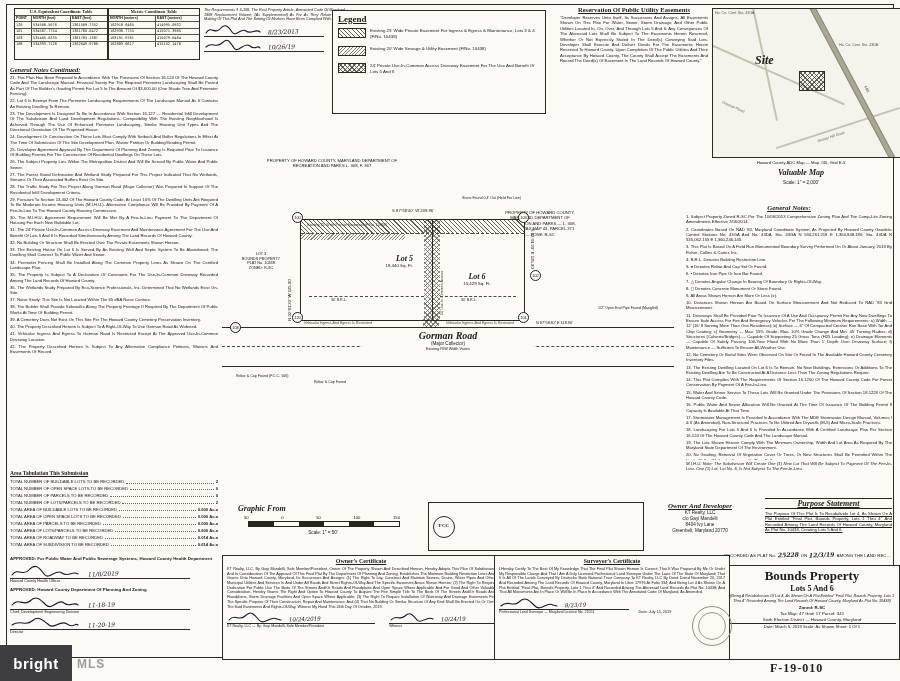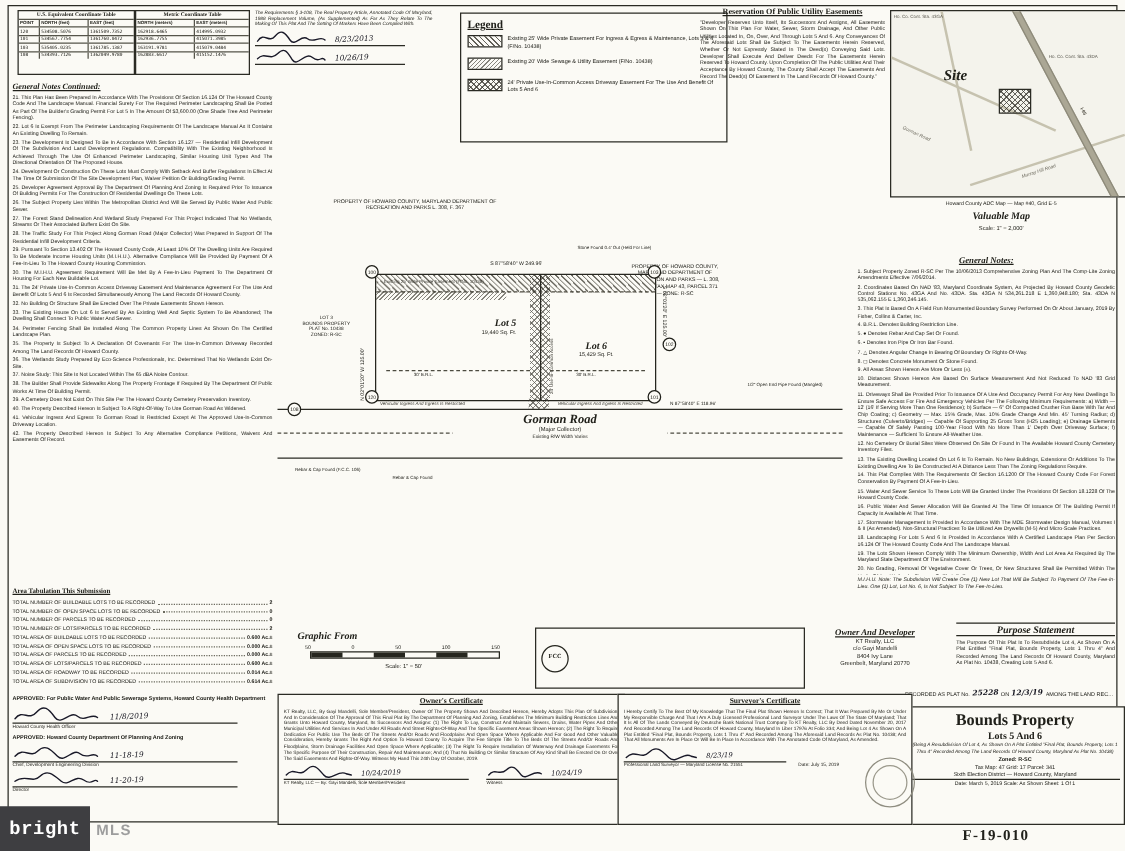--- a/index.html
+++ b/index.html
@@ -123,21 +123,21 @@
     <div class="sigline" style="width:120px"></div>
     <div style="display:flex;align-items:flex-end;margin-top:2px;">
       <svg class="squig" width="58" height="12" viewBox="0 0 58 12">
           <path d="M2 8 C8 2 12 10 18 4 S26 3 30 9 S40 2 46 7 S53 5 56 9"></path>
         </svg>
       <span class="hand t6" style="margin-left:6px">10/26/19</span>
     </div>
     <div class="sigline" style="width:120px"></div>
   </div>
 
-  <div class="abs box" style="left:368px;top:10px;width:202px;height:96px;padding:3px 5px;">
+  <div class="abs box" style="left:332px;top:10px;width:202px;height:96px;padding:3px 5px;">
     <div class="b serif t9" style="text-decoration:underline">Legend</div>
     <div style="margin-top:4px">
 
         <div class="legend-item">
           <span class="swatch hatchA"></span>
           <span class="t44" style="flex:1">Existing 25' Wide Private Easement For Ingress &amp; Egress &amp; Maintenance, Lots 3 &amp; 4 (F/No. 10438)</span>
         </div>
 
         <div class="legend-item">
           <span class="swatch hatchB"></span>
@@ -423,21 +423,21 @@
     <div class="b i serif t7" style="text-decoration:underline">Owner And Developer</div>
     <div class="t46">
 
     <div>KT Realty, LLC</div>
         <div>c/o Gayi Mandelli</div>
         <div>8404 Ivy Lane</div>
         <div>Greenbelt, Maryland 20770</div>
       </div>
   </div>
 
-  <div class="abs" style="left:765px;top:498px;width:127px;height:54px;">
+  <div class="abs" style="left:765px;top:498px;width:127px;height:54px;text-decoration:underline;">
     <div class="c b i serif t8" style="border-top:0.9px solid #26261f;border-bottom:0.9px solid #26261f;">Purpose Statement</div>
     <div class="t42 j" style="margin-top:2px">The Purpose Of This Plat Is To Resubdivide Lot 4, As Shown On A Plat Entitled "Final Plat, Bounds Property, Lots 1 Thru 4" And Recorded Among The Land Records Of Howard County, Maryland As Plat No. 10438, Creating Lots 5 And 6.</div>
   </div>
 
   <div class="abs t44" style="left:724px;top:551px;width:168px;display:flex;align-items:flex-end;gap:2px;white-space:nowrap;overflow:hidden;">
     <span>RECORDED AS PLAT No.</span>
     <span class="hand t6 b">25228</span>
     <span>ON</span>
     <span class="hand t6 b">12/3/19</span>
     <span style="overflow:hidden;text-overflow:ellipsis;">AMONG THE LAND RECORDS OF HOWARD COUNTY, MARYLAND.</span>
@@ -496,16 +496,16 @@
       </div>
       <div class="t38" style="flex:1">Date: July 15, 2019</div>
     </div>
   </div>
 
   <div class="abs seal" style="left:692px;top:606px;width:38px;height:38px;"></div>
 
   <div class="abs b serif t12" style="left:770px;top:661px;letter-spacing:1px;">F-19-010</div>
 
   <div class="abs" style="left:0;top:645px;width:72px;height:36px;background:#3e3e41;display:flex;align-items:center;justify-content:center;">
-    <span class="b" style="color:#ffffff;font-size:15px;letter-spacing:0.5px;font-family:Liberation Mono, monospace;">bright</span>
+    <span class="b" style="color:#ffffff;font-size:15px;letter-spacing:0.5px;">bright</span>
   </div>
   <div class="abs b" style="left:77px;top:657px;color:#9d9d9d;font-size:12px;letter-spacing:1px;">MLS</div>
 </div>
 
 </body></html>

